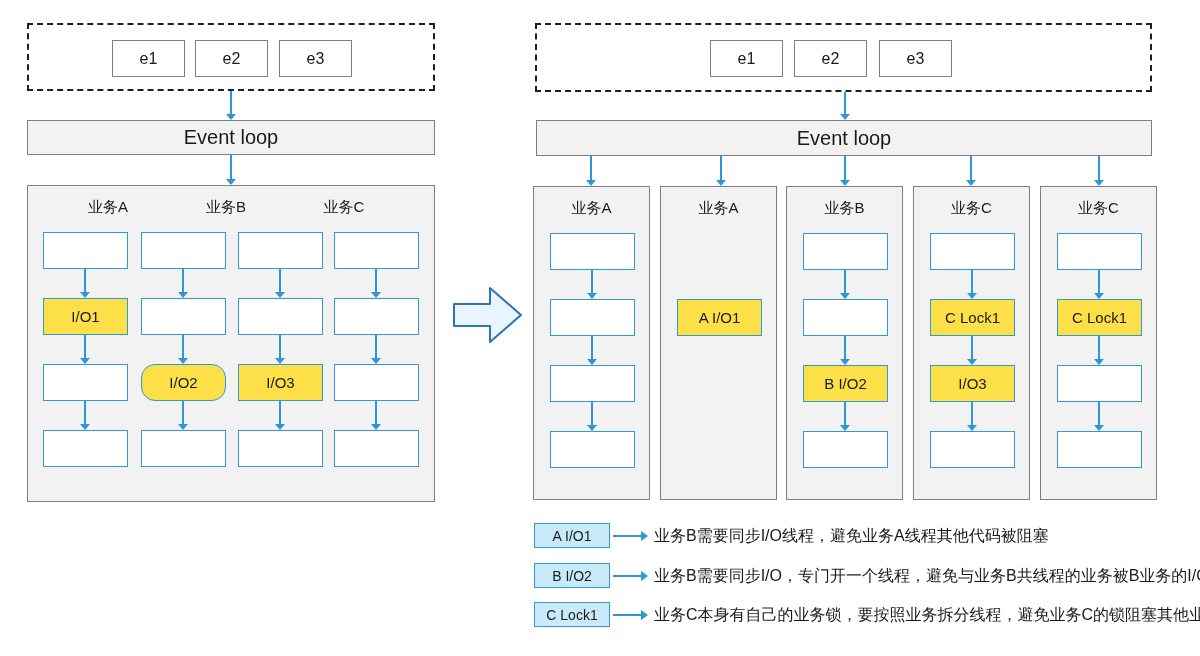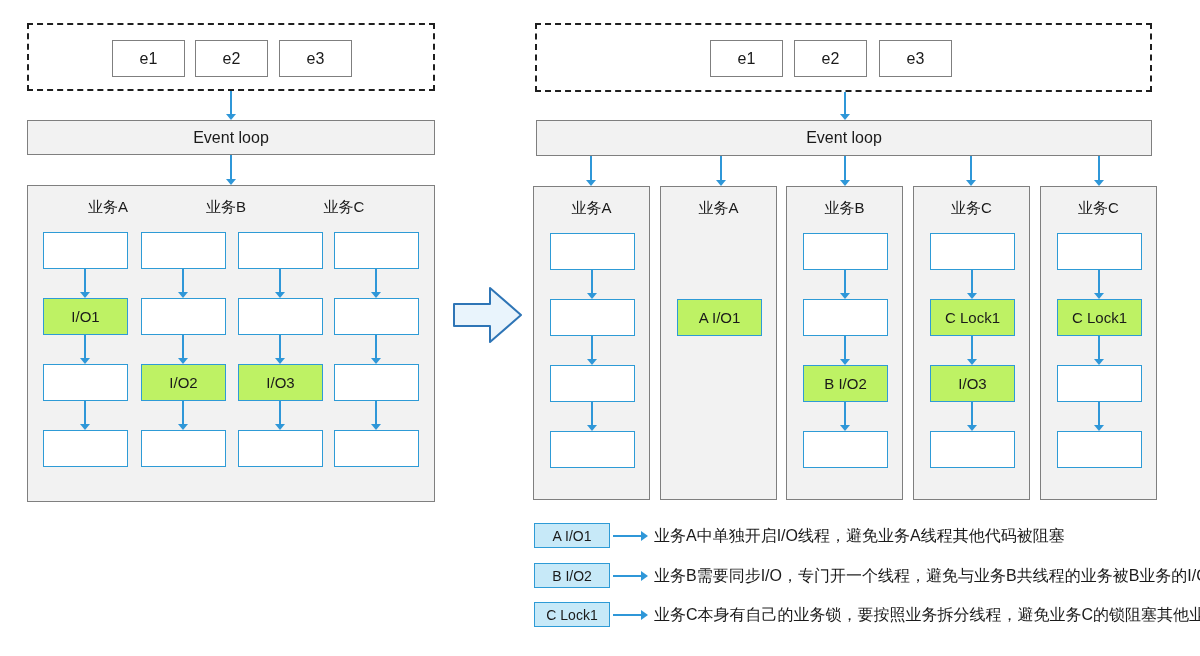--- a/index.html
+++ b/index.html
@@ -12,33 +12,33 @@
     position: absolute; box-sizing: border-box;
     border: 2px dashed #1f1f1f; background: #ffffff;
   }
   .ebox {
     position: absolute; width: 73px; height: 37px; box-sizing: border-box;
     background: #ffffff; border: 1.5px solid #7f7f7f;
     display: flex; align-items: center; justify-content: center; font-size: 16px;
   }
   .eventloop {
     position: absolute; box-sizing: border-box; background: #f2f2f2; border: 1px solid #7f7f7f;
-    display: flex; align-items: center; justify-content: center; font-size: 16px;
+    display: flex; align-items: center; justify-content: center; font-size: 20px;
   }
   .container {
     position: absolute; box-sizing: border-box; background: #f2f2f2; border: 1px solid #7f7f7f;
   }
   .hdr { position: absolute; top: 12px; transform: translateX(-50%); font-size: 15px; white-space: nowrap; }
   .col-hdr { position: absolute; top: 12px; left: 0; width: 100%; text-align: center; font-size: 15px; }
   .cell {
     position: absolute; width: 85px; height: 37px; box-sizing: border-box;
     background: #ffffff; border: 1.5px solid #2e9bd6;
     display: flex; align-items: center; justify-content: center; font-size: 15px;
   }
-  .cell.hl { background: #bef264; }
+  .cell.hl { background: #fde047; }
   .arrv { position: absolute; width: 2px; background: #2f97d8; transform: translateX(-50%); }
   .arrv::after {
     content: ""; position: absolute; left: 50%; bottom: -6px; transform: translateX(-50%);
     border-left: 5px solid transparent; border-right: 5px solid transparent; border-top: 6px solid #2f97d8;
   }
   .arrh { position: absolute; height: 2px; background: #2f97d8; }
   .arrh::after {
     content: ""; position: absolute; right: -7px; top: 50%; transform: translateY(-50%);
     border-top: 5px solid transparent; border-bottom: 5px solid transparent; border-left: 7px solid #2f97d8;
   }
@@ -87,21 +87,21 @@
     <div class="cell" style="left:113px; top:112px;"></div>
     <div class="cell" style="left:210px; top:112px;"></div>
     <div class="cell" style="left:306px; top:112px;"></div>
 
     <div class="arrv" style="left:57px;  top:149px; height:23px;"></div>
     <div class="arrv" style="left:155px; top:149px; height:23px;"></div>
     <div class="arrv" style="left:252px; top:149px; height:23px;"></div>
     <div class="arrv" style="left:348px; top:149px; height:23px;"></div>
 
     <div class="cell" style="left:15px; top:178px;"></div>
-    <div class="cell hl" style="left:113px; top:178px;">I/O2</div>
+    <div class="cell hl" style="left:113px; top:178px;border-radius:14px;">I/O2</div>
     <div class="cell hl" style="left:210px; top:178px;">I/O3</div>
     <div class="cell" style="left:306px; top:178px;"></div>
 
     <div class="arrv" style="left:57px;  top:215px; height:23px;"></div>
     <div class="arrv" style="left:155px; top:215px; height:23px;"></div>
     <div class="arrv" style="left:252px; top:215px; height:23px;"></div>
     <div class="arrv" style="left:348px; top:215px; height:23px;"></div>
 
     <div class="cell" style="left:15px;  top:244px;"></div>
     <div class="cell" style="left:113px; top:244px;"></div>
@@ -174,21 +174,21 @@
     <div class="arrv" style="left:58px; top:83px; height:23px;"></div>
     <div class="cell hl" style="left:16px; top:112px;">C Lock1</div>
     <div class="arrv" style="left:58px; top:149px; height:23px;"></div>
     <div class="cell" style="left:16px; top:178px;"></div>
     <div class="arrv" style="left:58px; top:215px; height:23px;"></div>
     <div class="cell" style="left:16px; top:244px;"></div>
   </div>
 
   <div class="lgbox" style="top:523px;">A I/O1</div>
   <div class="arrh" style="left:613px; top:535px; width:28px;"></div>
-  <div class="lgtext" style="top:523px;">业务A中单独开启I/O线程，避免业务A线程其他代码被阻塞</div>
+  <div class="lgtext" style="top:523px;">业务B需要同步I/O线程，避免业务A线程其他代码被阻塞</div>
 
   <div class="lgbox" style="top:563px;">B I/O2</div>
   <div class="arrh" style="left:613px; top:575px; width:28px;"></div>
   <div class="lgtext" style="top:563px;">业务B需要同步I/O，专门开一个线程，避免与业务B共线程的业务被B业务的I/O阻塞</div>
 
   <div class="lgbox" style="top:602px;">C Lock1</div>
   <div class="arrh" style="left:613px; top:614px; width:28px;"></div>
   <div class="lgtext" style="top:602px;">业务C本身有自己的业务锁，要按照业务拆分线程，避免业务C的锁阻塞其他业务</div>
 
 </div>

